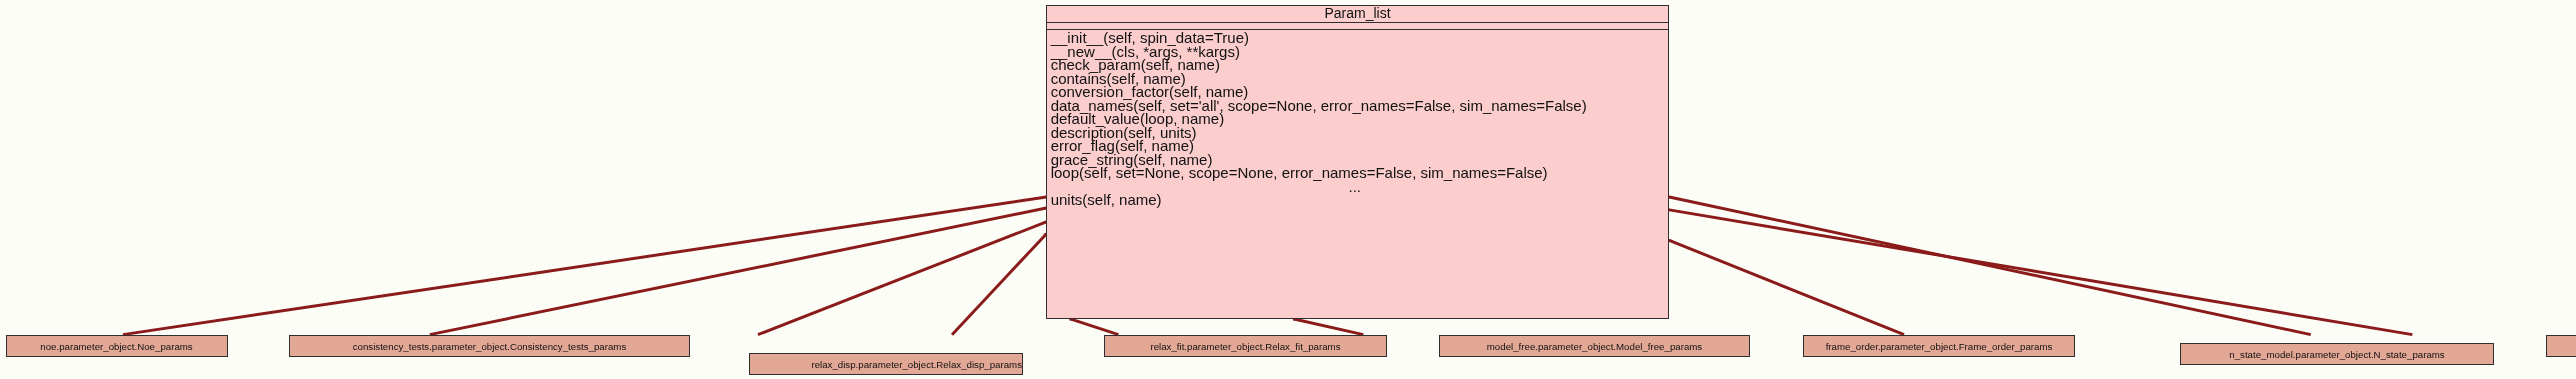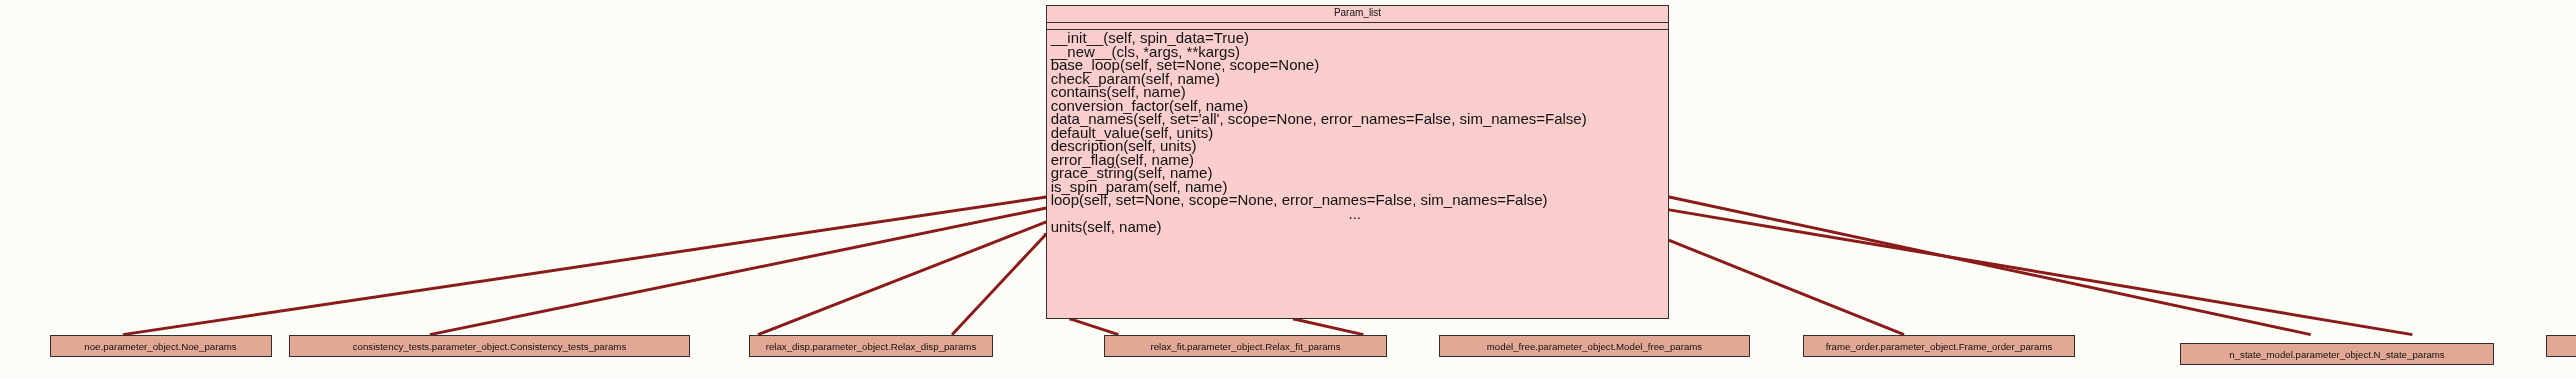--- a/index.html
+++ b/index.html
@@ -17,21 +17,21 @@
   
   .classbox{
     position:absolute;
     background:#fbcdcd;
     border:1.4px solid #2f2f2f;
     box-sizing:border-box;
     z-index:5;
   }
   .classbox .title{
     text-align:center;
-    font-size:10px;
+    font-size:14px;
     color:#111;
     padding:1.8px 0 2.8px 0;
     border-bottom:1.4px solid #2f2f2f;
     line-height:12px;
     white-space:nowrap;
   }
   .classbox .attrs{
     height:5.5px;
     border-bottom:1.4px solid #2f2f2f;
   }
@@ -102,45 +102,43 @@
       <polygon points="1806,260 1786,252 1786,268"></polygon>
     </g>
   </svg>
 
   <div class="classbox" style="left:1046px;top:4.6px;width:623px;height:314px;">
     <div class="title">Param_list</div>
     <div class="attrs"></div>
     <div class="ops">
       <div class="op">__init__(self, spin_data=True)</div>
       <div class="op">__new__(cls, *args, **kargs)</div>
-      <div class="op">base_loop(self, set=None, scope=None)</div>
       <div class="op">check_param(self, name)</div>
       <div class="op">contains(self, name)</div>
       <div class="op">conversion_factor(self, name)</div>
       <div class="op">data_names(self, set='all', scope=None, error_names=False, sim_names=False)</div>
-      <div class="op">default_value(self, units)</div>
+      <div class="op">default_value(loop, name)</div>
       <div class="op">description(self, units)</div>
       <div class="op">error_flag(self, name)</div>
       <div class="op">grace_string(self, name)</div>
-      <div class="op">is_spin_param(self, name)</div>
       <div class="op">loop(self, set=None, scope=None, error_names=False, sim_names=False)</div>
       <div class="op ellipsis">...</div>
       <div class="op">units(self, name)</div>
     </div>
   </div>
 
-  <div class="subbox" style="left:5.5px;top:335px;width:222px;margin-left:44px;">
+  <div class="subbox" style="left:5.5px;top:335px;width:222px;">
     <span class="lbl">noe.parameter_object.Noe_params</span>
   </div>
 
   <div class="subbox" style="left:289px;top:335px;width:401px;align-items:center;">
     <span class="lbl">consistency_tests.parameter_object.Consistency_tests_params</span>
   </div>
 
-  <div class="subbox" style="left:749px;top:335px;width:244px;">
+  <div class="subbox" style="left:749px;top:353px;width:274px;justify-content:flex-end;">
     <span class="lbl">relax_disp.parameter_object.Relax_disp_params</span>
   </div>
 
   <div class="subbox" style="left:1104px;top:335px;width:283px;">
     <span class="lbl">relax_fit.parameter_object.Relax_fit_params</span>
   </div>
 
   <div class="subbox" style="left:1439px;top:335px;width:311px;">
     <span class="lbl">model_free.parameter_object.Model_free_params</span>
   </div>

